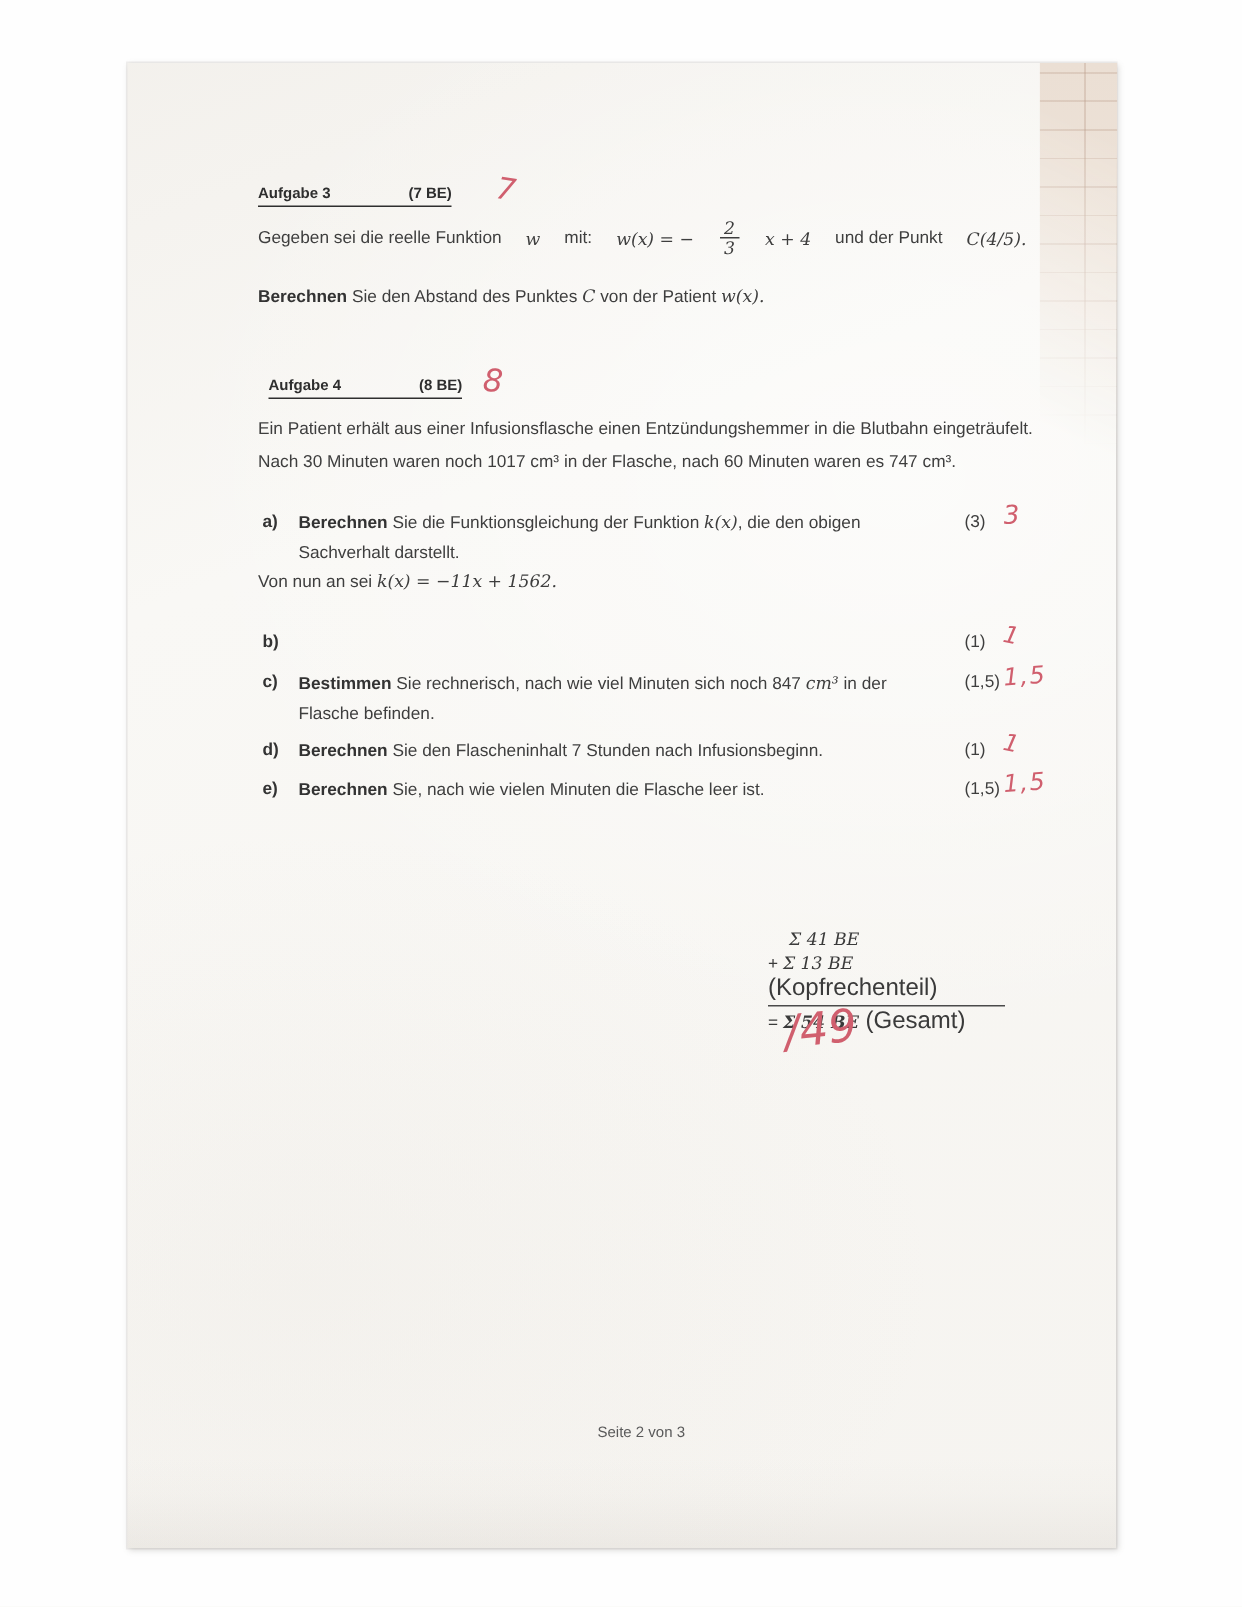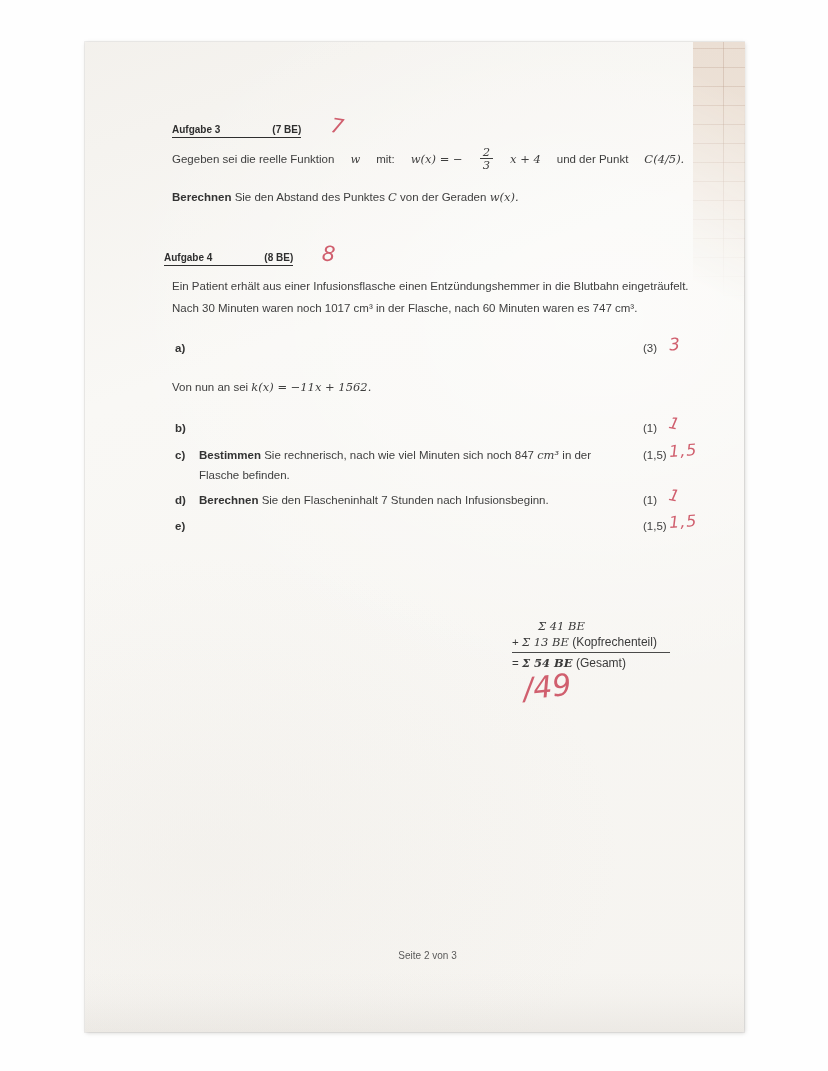--- a/index.html
+++ b/index.html
@@ -45,25 +45,25 @@
   .formula-row{display:flex;align-items:center;gap:16px;}
   .frac{display:inline-block;text-align:center;line-height:1.05;font-family:"DejaVu Serif",serif;font-style:italic;font-size:11.5px;margin:0 1px;}
   .frac .num{display:block;border-bottom:1px solid #3e3e3e;padding:0 3px;}
   .frac .den{display:block;}
   .item{position:absolute;left:90px;width:625px;line-height:20px;}
   .item-label{position:absolute;left:0;top:0;font-weight:bold;color:#333;font-size:11.5px;}
   .item-text{margin-left:24px;width:400px;font-size:11.5px;color:#3e3e3e;}
   .item-points{position:absolute;left:468px;top:0;font-size:11.5px;color:#3e3e3e;}
   .item-grade{position:absolute;left:494px;top:-4px;font-family:"DejaVu Sans",sans-serif;font-style:italic;color:#d05f6e;font-size:16px;letter-spacing:1px;transform:rotate(-4deg);}
   .sum-block{position:absolute;left:415px;top:576px;width:170px;font-size:11.5px;color:#3a3a3a;line-height:16px;}
-  .sum-row1{margin-left:38px;}
+  .sum-row1{margin-left:26px;}
   .sum-row2{margin-left:12px;border-bottom:1.3px solid #4a4a4a;padding-bottom:2px;}
   .sum-row3{margin-left:12px;padding-top:2px;}
   .sum-math{font-family:"DejaVu Serif",serif;font-style:italic;}
-  .sum-note{font-size:12px;}
+  .sum-note{font-size:16px;}
   .footer{position:absolute;left:0;width:100%;top:908px;text-align:center;font-size:10px;color:#5a5a5a;padding-left:26px;box-sizing:border-box;}
 </style>
 </head>
 <body>
 
 <div class="paper">
   <div class="grid-strip"></div>
 
   <div class="heading" style="left:87px;top:82px;">
     <span class="rule">
@@ -83,36 +83,37 @@
     </span>
     <span class="math">x + 4</span>
     <span>und der Punkt</span>
     <span class="math">C(4/5).</span>
   </div>
 
   <div class="intro-line txt" style="left:87px;top:148px;">
     <span class="bold">Berechnen</span>
     <span>Sie den Abstand des Punktes</span>
     <span class="math">C</span>
-    <span>von der Geraden</span>
+    <span>von der Patient</span>
     <span class="math">w(x).</span>
   </div>
 
-  <div class="heading" style="left:79px;top:210px;">
+  <div class="heading" style="left:94px;top:210px;">
     <span class="rule">
       <span>Aufgabe 4</span><span class="gap"></span><span>(8 BE)</span>
     </span>
   </div>
   <span class="hand" style="left:237px;top:202px;font-size:21px;transform:rotate(4deg);">8</span>
 
   <div class="intro-line txt" style="left:87px;top:238px;">Ein Patient erhält aus einer Infusionsflasche einen Entzündungshemmer in die Blutbahn eingeträufelt.</div>
   <div class="intro-line txt" style="left:87px;top:260px;">Nach 30 Minuten waren noch 1017 cm³ in der Flasche, nach 60 Minuten waren es 747 cm³.</div>
 
   <div class="item" style="top:296px;">
     <span class="item-label">a)</span>
+    <div class="item-text"><span class="bold">Berechnen</span><span> Sie die Funktionsgleichung der Funktion </span><span class="math">k(x)</span><span>, die den obigen Sachverhalt darstellt.</span></div>
     <span class="item-points">(3)</span>
     <span class="item-grade" style="font-size:17px;">3</span>
   </div>
 
   <div class="intro-line txt" style="left:87px;top:338px;">
     <span>Von nun an sei</span>
     <span class="math">k(x) = −11x + 1562.</span>
   </div>
 
   <div class="item" style="top:376px;">
@@ -130,20 +131,21 @@
 
   <div class="item" style="top:448px;">
     <span class="item-label">d)</span>
     <div class="item-text"><span class="bold">Berechnen</span><span> Sie den Flascheninhalt 7 Stunden nach Infusionsbeginn.</span><span class="math"></span><span></span></div>
     <span class="item-points">(1)</span>
     <span class="item-grade" style="transform:rotate(12deg);">1</span>
   </div>
 
   <div class="item" style="top:474px;">
     <span class="item-label">e)</span>
+    <div class="item-text"><span class="bold">Berechnen</span><span> Sie, nach wie vielen Minuten die Flasche leer ist.</span><span class="math"></span><span></span></div>
     <span class="item-points">(1,5)</span>
     <span class="item-grade">1,5</span>
   </div>
 
   <div class="sum-block">
     <div class="sum-row1 sum-math">Σ 41 BE</div>
     <div class="sum-row2"><span>+ </span><span class="sum-math">Σ 13 BE</span><span class="sum-note"> (Kopfrechenteil)</span></div>
     <div class="sum-row3"><span>= </span><span class="sum-math" style="font-weight:bold;text-align:right;">Σ 54 BE</span><span class="sum-note"> (Gesamt)</span></div>
   </div>
   <span class="hand" style="left:438px;top:630px;font-size:30px;transform:rotate(-6deg);letter-spacing:0;">∕49</span>

